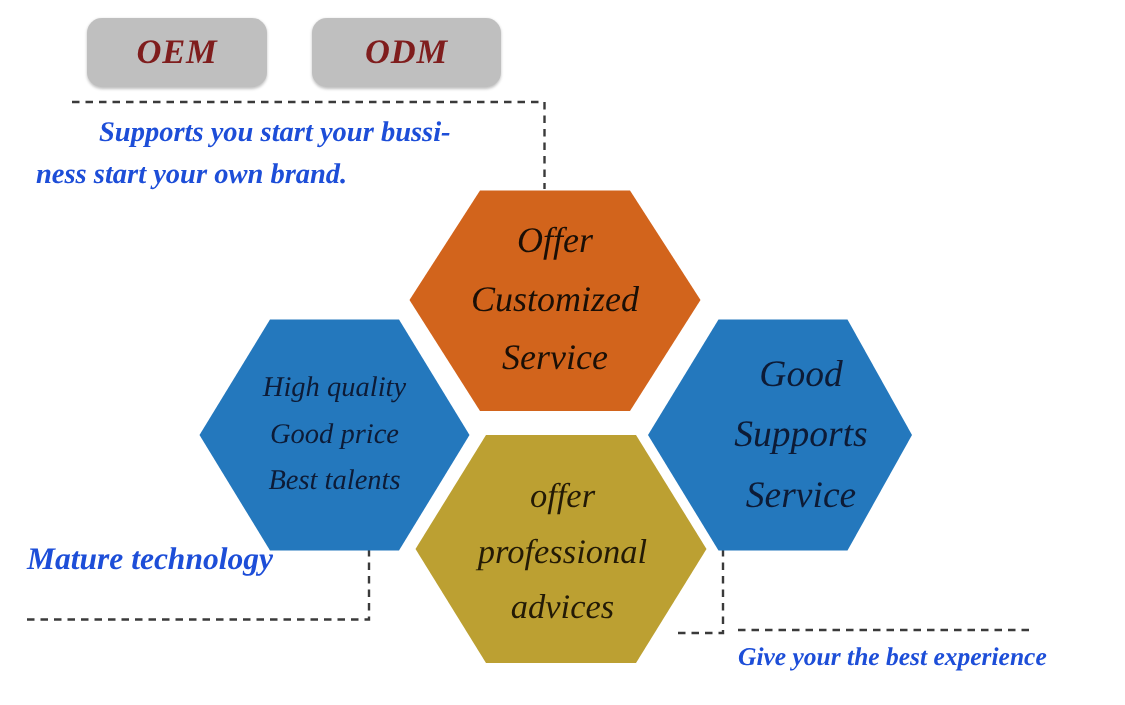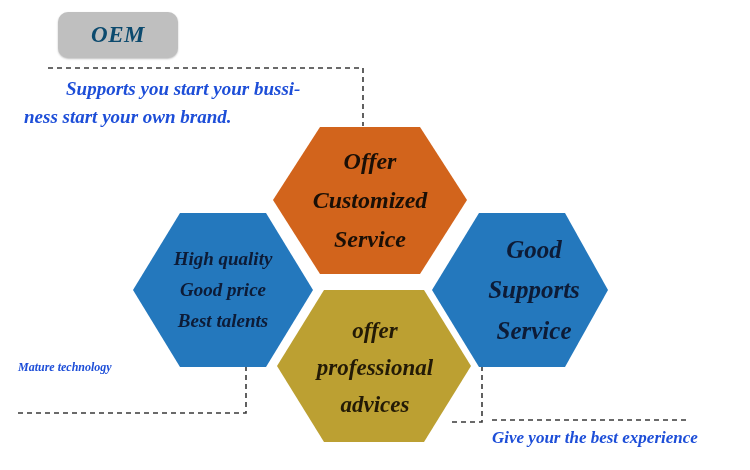--- a/index.html
+++ b/index.html
@@ -18,41 +18,41 @@
   }
 
   
   .badge {
     position: absolute;
     display: flex;
     align-items: center;
     justify-content: center;
     background: #bfbfbf;
     border-radius: 10px;
-    color: #0c4a6e;
+    color: #7f1d1d;
     font-weight: bold;
     font-style: italic;
     font-size: 23px;
     letter-spacing: 0.5px;
     box-shadow: 0 1px 2px rgba(0,0,0,0.25);
   }
   #badge-oem { left: 58px;  top: 12px; width: 120px; height: 46px; }
   #badge-odm { left: 208px; top: 12px; width: 126px; height: 46px; }
 
   
   .caption {
     position: absolute;
     color: #1d4ed8;
     font-weight: bold;
     font-style: italic;
     white-space: nowrap;
   }
   #caption-top-line1 { left: 66px; top: 78px;  font-size: 19px; }
   #caption-top-line2 { left: 24px; top: 106px; font-size: 19px; }
-  #caption-bl-line1  { left: 18px; top: 360px; font-size: 12px; }
+  #caption-bl-line1  { left: 18px; top: 360px; font-size: 21px; }
   #caption-bl-line2  { left: 18px; top: 390px; font-size: 17px; }
   #caption-br        { left: 492px; top: 428px; font-size: 17px; }
 
   
   #connectors {
     position: absolute;
     left: 0; top: 0;
     width: 750px;
     height: 470px;
     pointer-events: none;
@@ -73,21 +73,21 @@
   }
   .hex-shape { stroke: none; }
 
   .hex-label {
     position: absolute;
     display: flex;
     flex-direction: column;
     align-items: center;
     justify-content: center;
     text-align: center;
-    font-weight: bold;
+    font-weight: normal;
     font-style: italic;
     pointer-events: none;
   }
   .hex-label span { display: block; }
 
   #label-orange {
     left: 273px; top: 128px; width: 194px; height: 145px;
     color: #1a0f06;
     font-size: 24px;
     line-height: 1.62;
@@ -158,20 +158,23 @@
 
   <div class="hex-label" id="label-gold">
     <span>offer</span>
     <span>professional</span>
     <span>advices</span>
   </div>
 
   <div class="badge" id="badge-oem">
     <span>OEM</span>
   </div>
+  <div class="badge" id="badge-odm">
+    <span>ODM</span>
+  </div>
 
   <div class="caption" id="caption-top-line1">Supports you start your bussi-</div>
   <div class="caption" id="caption-top-line2">ness start your own brand.</div>
 
   <div class="caption" id="caption-bl-line1">Mature technology</div>
 
   <div class="caption" id="caption-br">Give your the best experience</div>
 
 </div>
 

